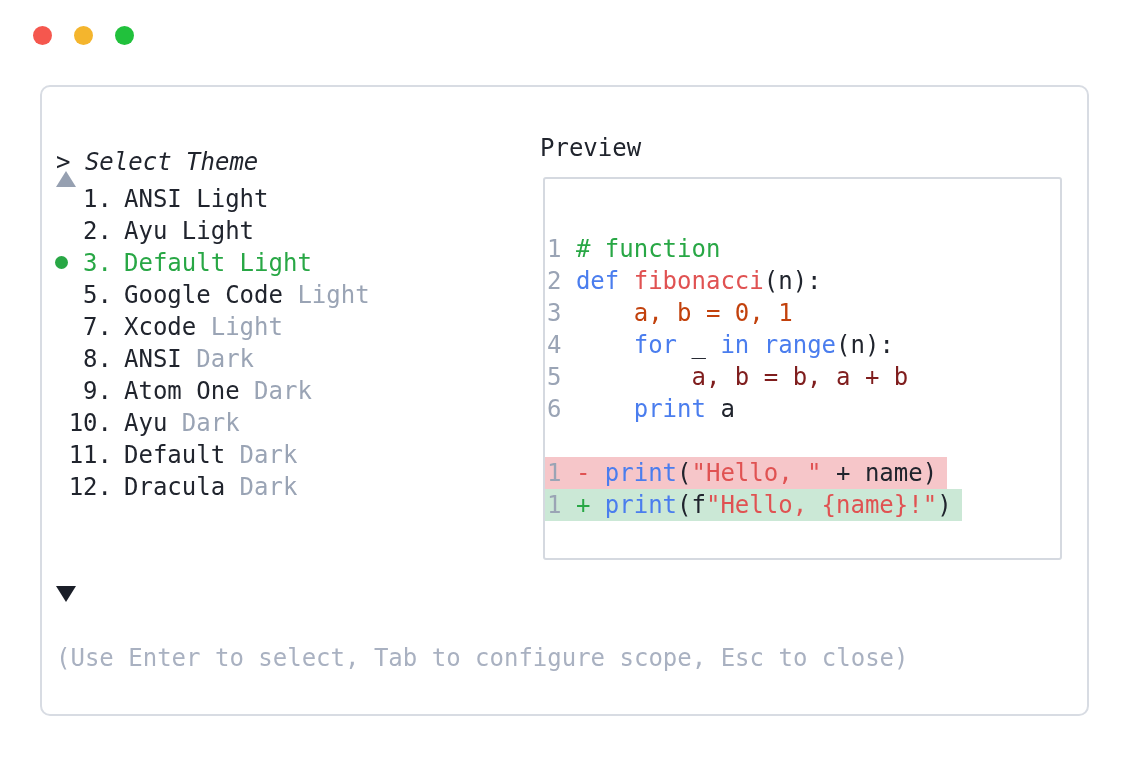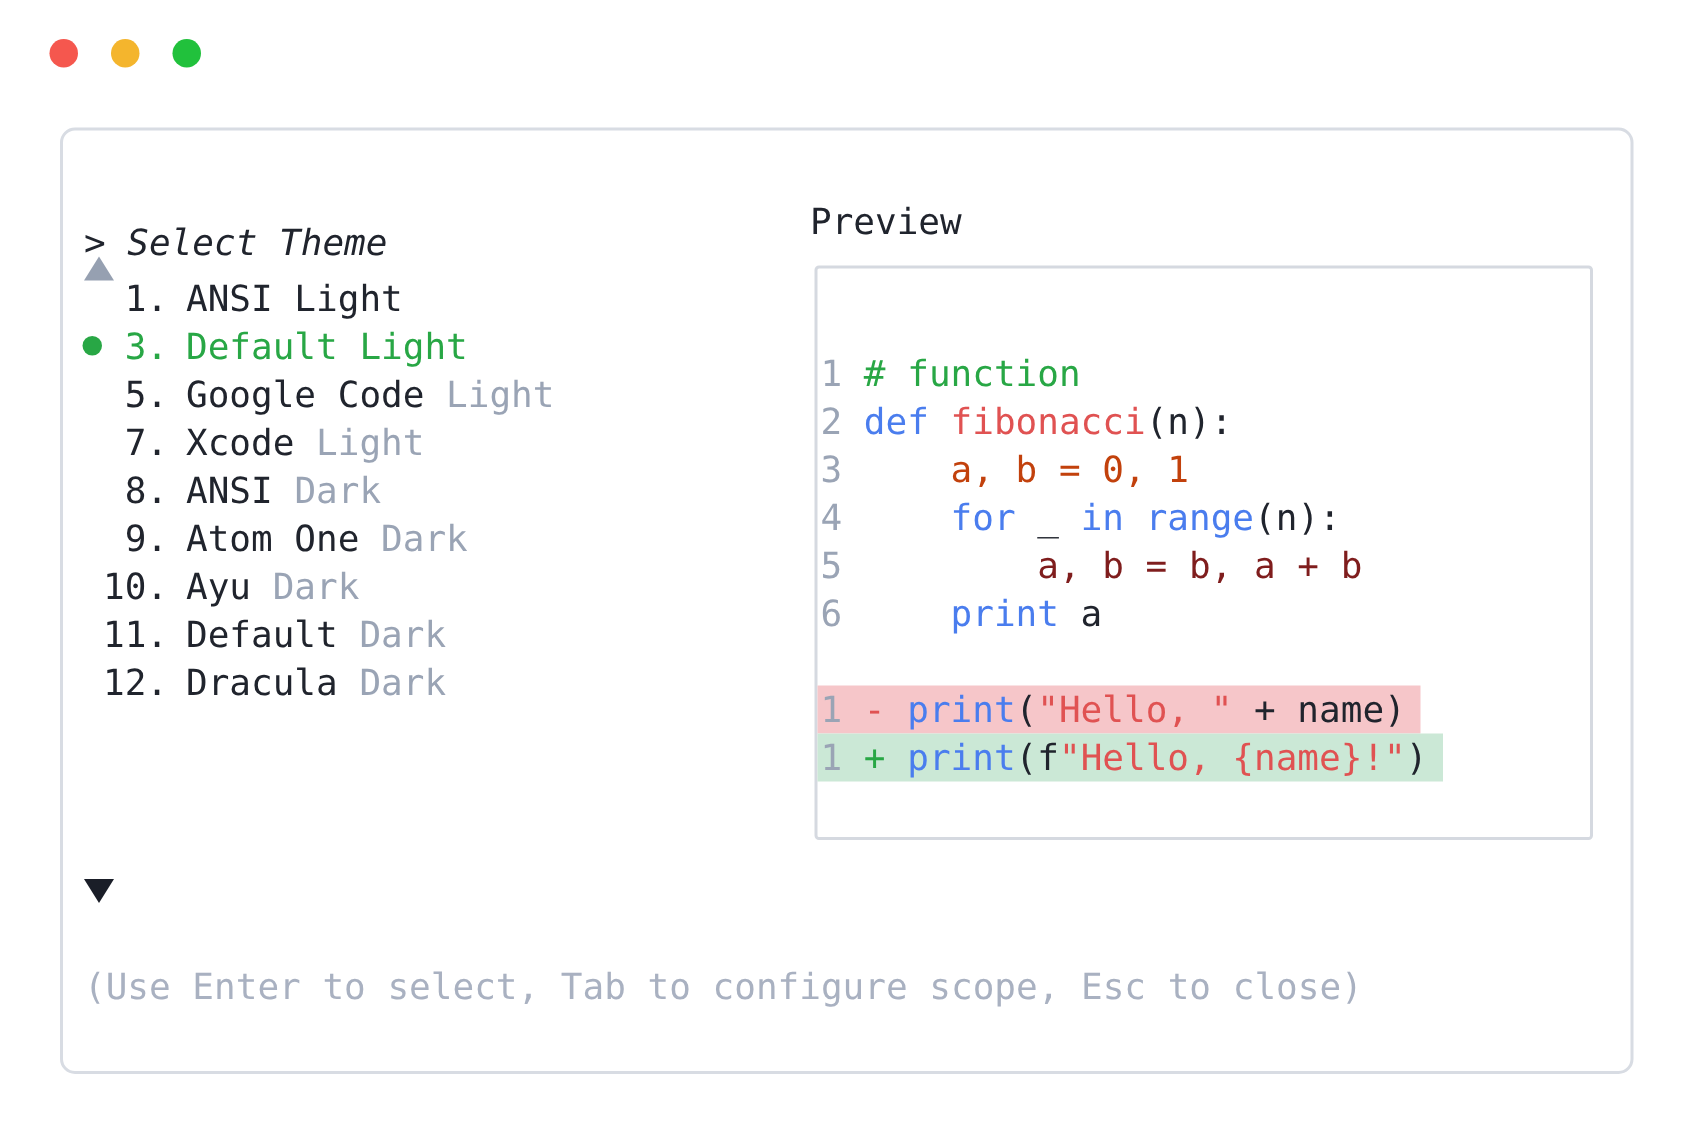--- a/index.html
+++ b/index.html
@@ -55,20 +55,21 @@
   </div>
 
 <div class="panel"></div>
 
 <div class="mono prompt">&gt; Select Theme</div>
 
 <div class="tri-up"></div>
 
 <div class="tlist">
     <div class="trow"><span class="num">1.</span><span class="lbl">ANSI Light</span></div>
+    <div class="trow"><span class="num">2.</span><span class="lbl">Ayu Light</span></div>
     <div class="trow sel"><span class="dot"></span><span class="num">3.</span><span class="lbl">Default Light</span></div>
     <div class="trow"><span class="num">5.</span><span class="lbl">Google Code <span class="dim">Light</span></span></div>
     <div class="trow"><span class="num">7.</span><span class="lbl">Xcode <span class="dim">Light</span></span></div>
     <div class="trow"><span class="num">8.</span><span class="lbl">ANSI <span class="dim">Dark</span></span></div>
     <div class="trow"><span class="num">9.</span><span class="lbl">Atom One <span class="dim">Dark</span></span></div>
     <div class="trow"><span class="num">10.</span><span class="lbl">Ayu <span class="dim">Dark</span></span></div>
     <div class="trow"><span class="num">11.</span><span class="lbl">Default <span class="dim">Dark</span></span></div>
     <div class="trow"><span class="num">12.</span><span class="lbl">Dracula <span class="dim">Dark</span></span></div>
   </div>
 

